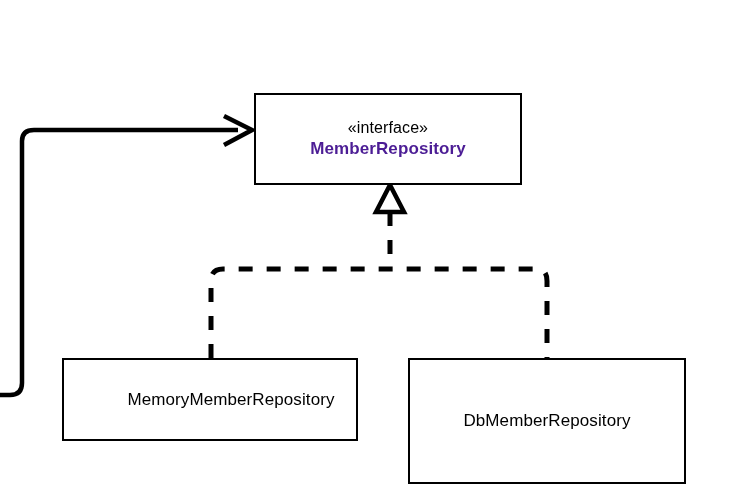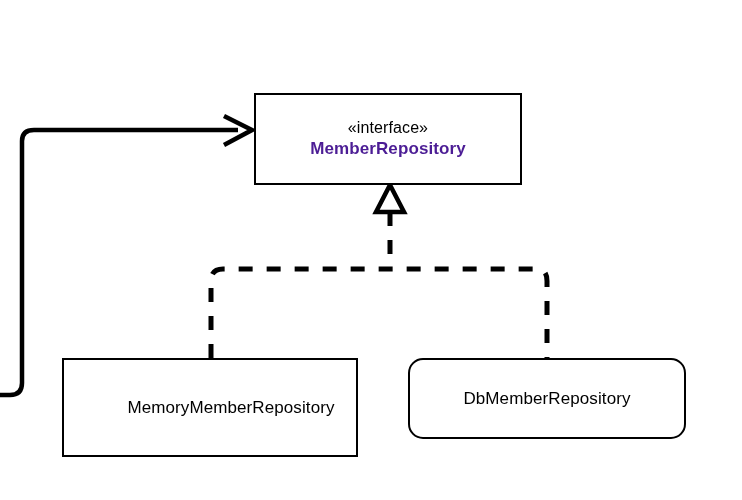--- a/index.html
+++ b/index.html
@@ -80,21 +80,21 @@
       <path d="M 390 185 L 404 212 L 376 212 Z" fill="#ffffff" stroke="#000000" stroke-width="4.5" stroke-linejoin="miter"></path>
     </g>
 
   </svg>
 
   <div class="uml-box" style="left:254px; top:93px; width:268px; height:92px;">
     <div class="uml-stereotype">«interface»</div>
     <div class="uml-name-bold">MemberRepository</div>
   </div>
 
-  <div class="uml-box" style="left:62px; top:358px; width:296px; height:99px;padding-left:42px;">
+  <div class="uml-box" style="left:62px; top:358px; width:296px; height:83px;padding-left:42px;">
     <div class="uml-name-plain">MemoryMemberRepository</div>
   </div>
 
-  <div class="uml-box" style="left:408px; top:358px; width:278px; height:81px;border-radius:15px;">
+  <div class="uml-box" style="left:408px; top:358px; width:278px; height:126px;">
     <div class="uml-name-plain">DbMemberRepository</div>
   </div>
 
 </div>
 
 </body></html>

